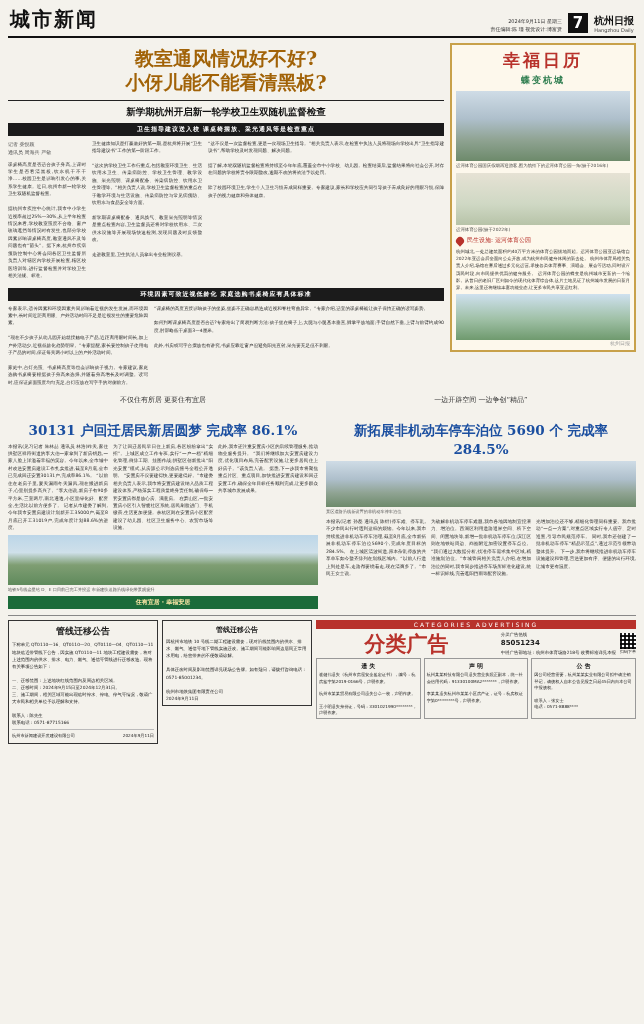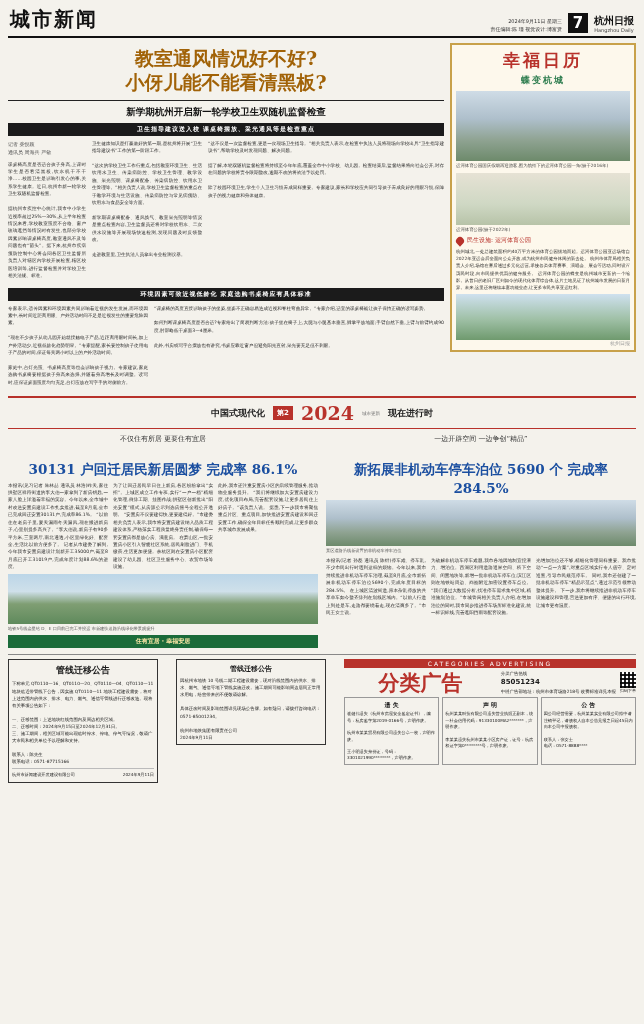--- a/index.html
+++ b/index.html
@@ -69,21 +69,21 @@
 
   
   .features { display:flex; gap:8px; margin-top:5px; }
   .feat { flex:1; }
   .feat-h { font-size:13.5px; font-weight:bold; color:#1b4fa0; text-align:center; line-height:1.35;
             font-family:"DejaVu Serif","Liberation Serif",serif;}
   .feat-sub { font-size:7px; text-align:center; color:#333; margin-bottom:16px;}
   .feat-cols { display:flex; gap:5px; margin-top:3px;}
 
   
-  .bottom { display:flex; gap:18px; margin-top:6px; border-top:1px solid #888; padding-top:4px;}
+  .bottom { display:flex; gap:4px; margin-top:6px; border-top:1px solid #888; padding-top:4px;}
   .notice-box { border:1px solid #333; padding:3px; font-size:4.4px; line-height:1.6; }
   .notice-title { text-align:center; font-size:9px; font-weight:bold; margin-bottom:3px;
                   font-family:"DejaVu Serif","Liberation Serif",serif;}
   .ads-head { background:#b8322b; color:#fff; font-size:6px; text-align:center; padding:1px; letter-spacing:2px;}
   .ads-big { font-size:21px; font-weight:bold; color:#b8322b; text-align:center; line-height:1.1;
              font-family:"DejaVu Serif","Liberation Serif",serif;}
   .ad-cell { border:1px solid #999; padding:2px; font-size:4.2px; line-height:1.5; }
   .ad-t { text-align:center; font-weight:bold; font-size:6px; margin-bottom:2px;}
   .mini-grid { display:grid; grid-template-columns:1fr 1fr 1fr; gap:3px; }
   .hr-thin { border:0; border-top:1px solid #bbb; margin:3px 0;}
@@ -193,27 +193,20 @@
 杭州市体育局相关负责人介绍,场馆在赛后通过多元化运营,承接各类体育赛事、演唱会、展会等活动,同时设置惠民时段,向市民提供优惠的健身服务。
 
 运河体育公园的蝶变是杭州城市更新的一个缩影。从昔日的老旧厂区到如今的现代化体育综合体,这片土地见证了杭州城市发展的日新月异。未来,这里还将继续丰富功能业态,让更多市民共享亚运红利。</div>
 
         <div class="photo park" style="height:46px;margin-top:3px"></div>
         <div class="stamp">杭州日报</div>
       </div>
     </div>
   </div>
 
-  <div class="sec-wrap">
-    <div class="sec-left">中国式现代化</div>
-    <div class="sec-badge">第2</div>
-    <div class="sec-year">2024</div>
-    <div class="sec-tiny">城市更新</div>
-    <div class="sec-right">现在进行时</div>
-  </div>
 
   <div class="features">
 
     <div class="feat">
       <div class="feat-sub">不仅住有所居 更要住有宜居</div>
       <div class="feat-h">30131 户回迁居民新居圆梦  完成率 86.1%</div>
       <div class="feat-cols">
         <div class="col" style="flex:1">本报讯(见习记者 朱林喆 通讯员 林浩)昨天,家住拱墅区祥符街道的李大伯一家拿到了新房钥匙,一家人脸上洋溢着幸福的笑容。今年以来,全市城中村改造安置房建设工作扎实推进,截至8月底,全市已完成回迁安置30131户,完成率86.1%。
 
 “以前住在老房子里,夏天漏雨冬天漏风,现在搬进新房子,心里别提多高兴了。”李大伯说,新房子有90多平方米,三室两厅,南北通透,小区里绿化好、配套全,生活比以前方便多了。

